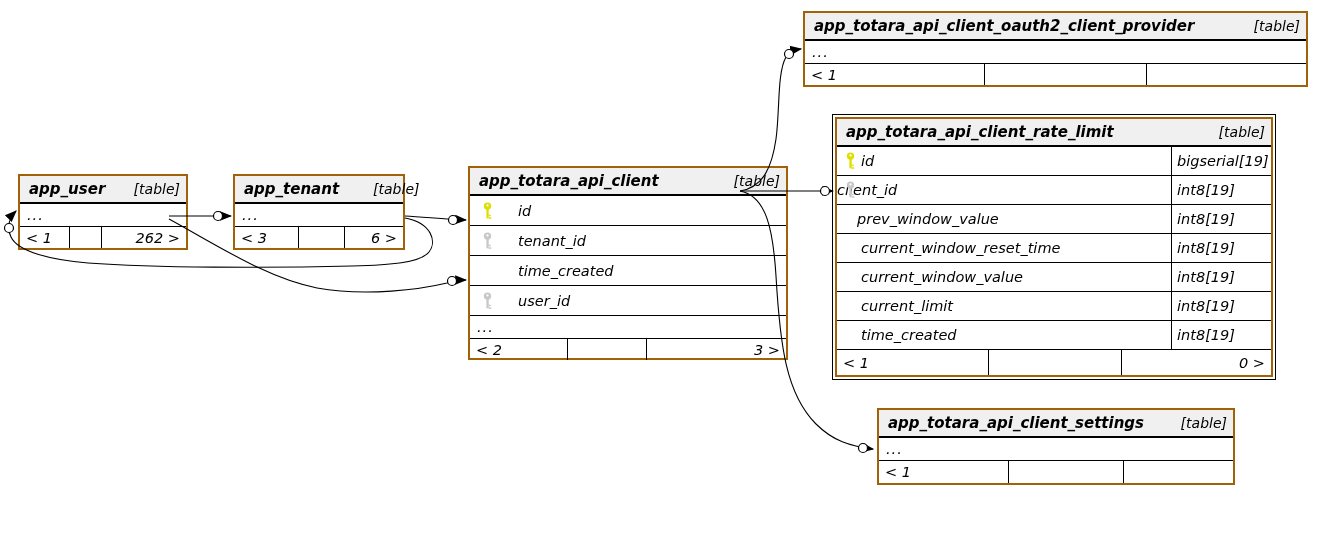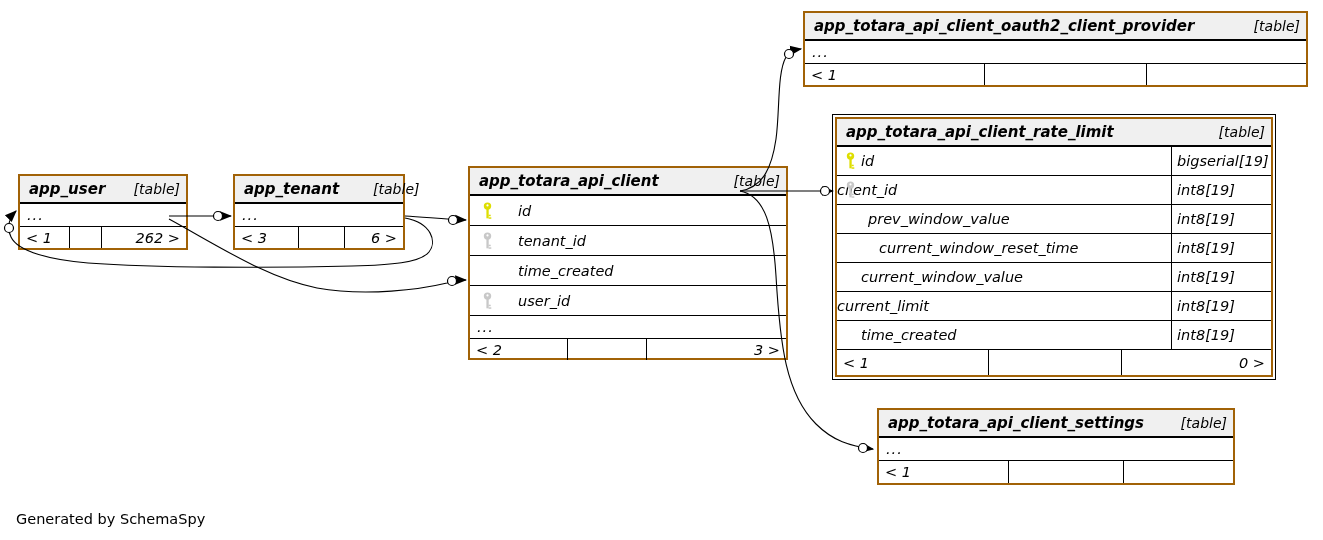--- a/index.html
+++ b/index.html
@@ -61,21 +61,20 @@
       </g>
       <g>
         <path d="M 740,191 L 833,191" class="edge" marker-end="url(#arr)"></path>
         <circle cx="825" cy="191" r="4.5" class="edge-dot"></circle>
       </g>
       <g>
         <path d="M 740,191 C 766,196 773,228 776,276 C 780,345 786,394 816,424 C 833,441 850,446 873,449" class="edge" marker-end="url(#arr)"></path>
         <circle cx="863" cy="448" r="4.5" class="edge-dot"></circle>
       </g>
     </svg>
-  <div id="genby">Generated by SchemaSpy</div>
 <div class="tbl" style="left: 18px; top: 174px; width: 170px; height: 76px; text-align: right;">
       <div class="hd" style="background: rgb(240, 240, 240);">
         <span class="nm">app_user</span>
         <span class="bdg">[table]</span>
       </div>
       <div class="row" style="height: 23px;">
         <span class="cnm ellt">...</span>
       </div>
       <div class="ft">
         <span class="fc" style="width: 50px;">&lt; 1</span>
@@ -181,36 +180,36 @@
             <circle cx="5.5" cy="3.9" r="1.1" fill="#ffffff"></circle>
             <rect x="4.4" y="7.2" width="2.3" height="9.6" fill="#c8c8c8"></rect>
             <rect x="6.6" y="13.2" width="2.1" height="1.5" fill="#c8c8c8"></rect>
             <rect x="6.6" y="15.8" width="2.7" height="1.5" fill="#c8c8c8"></rect>
           </svg></span>
         <span class="cnm" style="">client_id</span>
         <span class="typ" style="width: 100px;">int8[19]</span>
       </div>
       <div class="row" style="height: 29px;">
         <span class="keyc" style="left: 8px;"></span>
-        <span class="cnm" style="padding-left: 31px;">prev_window_value</span>
-        <span class="typ" style="width: 100px;">int8[19]</span>
-      </div>
-      <div class="row" style="height: 29px;">
-        <span class="keyc" style="left: 8px;"></span>
-        <span class="cnm" style="padding-left: 24px; margin-left: 18px;">current_window_reset_time</span>
+        <span class="cnm" style="padding-left: 20px;">prev_window_value</span>
+        <span class="typ" style="width: 100px;">int8[19]</span>
+      </div>
+      <div class="row" style="height: 29px;">
+        <span class="keyc" style="left: 8px;"></span>
+        <span class="cnm" style="padding-left: 24px;">current_window_reset_time</span>
         <span class="typ" style="width: 100px;">int8[19]</span>
       </div>
       <div class="row" style="height: 29px;">
         <span class="keyc" style="left: 8px;"></span>
         <span class="cnm" style="padding-left: 24px;">current_window_value</span>
         <span class="typ" style="width: 100px;">int8[19]</span>
       </div>
       <div class="row" style="height: 29px;">
         <span class="keyc" style="left: 8px;"></span>
-        <span class="cnm" style="">current_limit</span>
+        <span class="cnm" style="padding-left: 24px;">current_limit</span>
         <span class="typ" style="width: 100px;">int8[19]</span>
       </div>
       <div class="row" style="height: 29px;">
         <span class="keyc" style="left: 8px;"></span>
         <span class="cnm" style="padding-left: 24px;">time_created</span>
         <span class="typ" style="width: 100px;">int8[19]</span>
       </div>
       <div class="ft">
         <span class="fc" style="width: 152px;">&lt; 1</span>
         <span class="fc" style="width: 133px;"></span>

